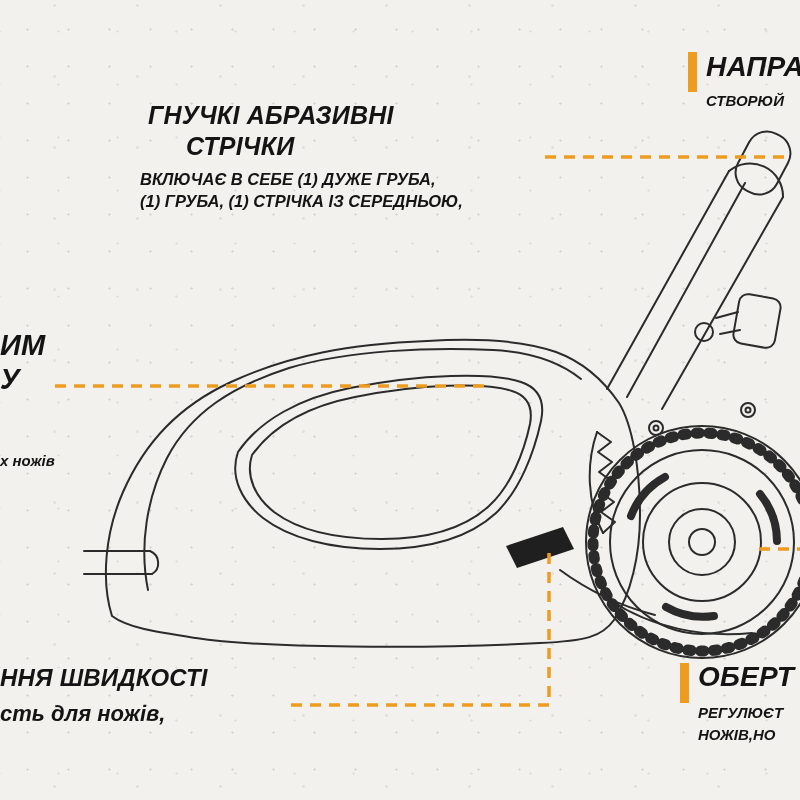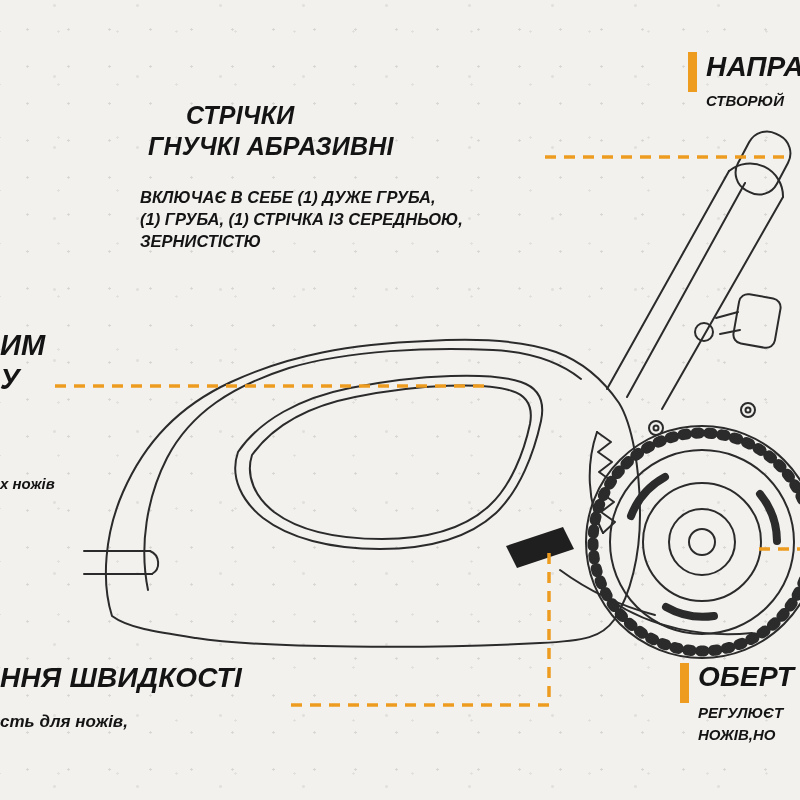--- a/index.html
+++ b/index.html
@@ -84,47 +84,46 @@
     <g fill="none" stroke="#ED9C20" stroke-width="3.5" stroke-dasharray="11 8">
       <path d="M545 157 H788"></path>
       <path d="M55 386 H489"></path>
       <path d="M549 553 V705 H289"></path>
       <path d="M759 549 H800"></path>
     </g>
   </svg>
 
   <div class="abs" style="left:140px;top:100px">
     <div class="title" style="font-size:25px;line-height:31px">
+      <div style="margin-left:8px">ГНУЧКІ АБРАЗИВНІ</div>
       <div style="margin-left:46px">СТРІЧКИ</div>
-      <div style="margin-left:8px">ГНУЧКІ АБРАЗИВНІ</div>
     </div>
-    <div class="body-text" style="font-size:16.5px;line-height:22px;margin-top:24px">
+    <div class="body-text" style="font-size:16.5px;line-height:22px;margin-top:6px">
       <div>ВКЛЮЧАЄ В СЕБЕ (1) ДУЖЕ ГРУБА,</div>
       <div>(1) ГРУБА, (1) СТРІЧКА ІЗ СЕРЕДНЬОЮ,</div>
-      <div>ЗЕРНИСТІСТЮ</div>
     </div>
   </div>
 
   <div class="accent-bar" style="left:688px;top:52px;height:40px"></div>
   <div class="abs" style="left:706px;top:50px;width:200px">
     <div class="title" style="font-size:28px;line-height:34px">НАПРА</div>
     <div class="body-text" style="font-size:15px;margin-top:8px">СТВОРЮЙ</div>
   </div>
 
   <div class="abs" style="left:0;top:328px">
     <div class="title" style="font-size:29px;line-height:34px">
       <div>ИМ</div>
       <div>У</div>
     </div>
   </div>
-  <div class="abs body-text" style="left:0;top:475px;font-size:15px">х ножів</div>
+  <div class="abs body-text" style="left:0;top:452px;font-size:15px">х ножів</div>
 
   <div class="abs" style="left:0;top:662px">
-    <div class="title" style="font-size:28px;line-height:32px">ННЯ ШВИДКОСТІ</div>
-    <div class="body-text" style="font-size:17px;line-height:24px;margin-top:16px">
+    <div class="title" style="font-size:24px;line-height:32px">ННЯ ШВИДКОСТІ</div>
+    <div class="body-text" style="font-size:22px;line-height:24px;margin-top:8px">
       <div>сть для ножів,</div>
     </div>
   </div>
 
   <div class="accent-bar" style="left:680px;top:663px;height:40px"></div>
   <div class="abs" style="left:698px;top:660px;width:160px">
     <div class="title" style="font-size:28px;line-height:34px">ОБЕРТ</div>
     <div class="body-text" style="font-size:15px;line-height:22px;margin-top:8px">
       <div>РЕГУЛЮЄТ</div>
       <div>НОЖІВ,НО</div>

